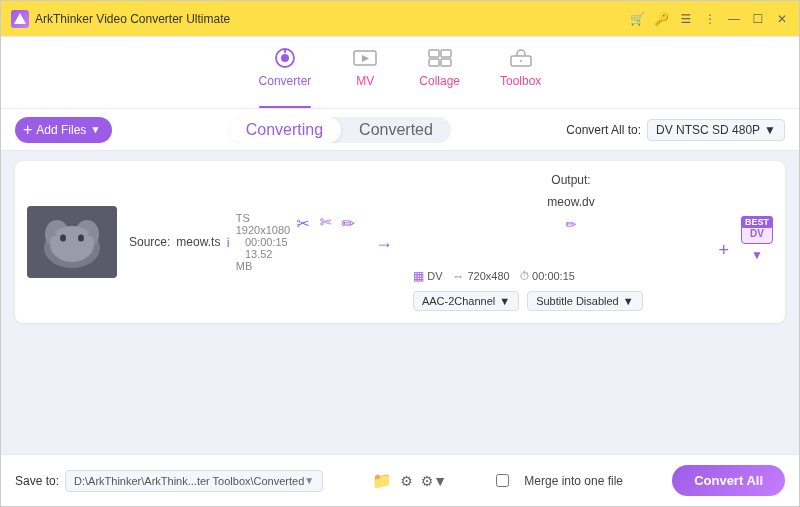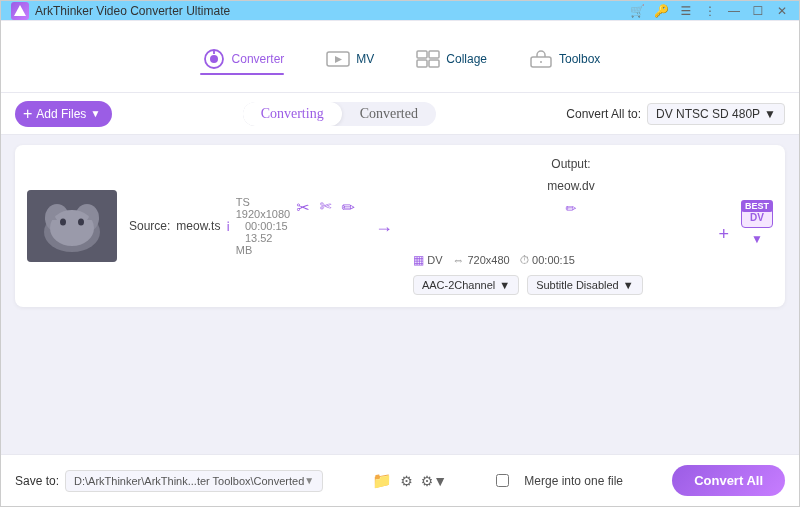--- a/index.html
+++ b/index.html
@@ -10,27 +10,27 @@
       font-size: 12px;
       background: #f0f0f8;
       overflow: hidden;
       display: flex;
       flex-direction: column;
       border: 1px solid #ccc;
     }
 
     
     .title-bar {
-      background: #7dd3fc;
+      background: #fde047;
       display: flex;
       align-items: center;
       justify-content: space-between;
       padding: 6px 10px;
       border-bottom: 1px solid #e8e8f0;
-      height: 20px;
+      height: 36px;
       flex-shrink: 0;
     }
     .title-bar-left {
       display: flex;
       align-items: center;
       gap: 6px;
     }
     .app-icon {
       width: 18px;
       height: 18px;
@@ -67,42 +67,42 @@
       align-items: center;
       justify-content: center;
       gap: 40px;
       padding: 8px 0 0 0;
       border-bottom: 1px solid #e8e8f0;
       flex-shrink: 0;
       height: 72px;
     }
     .nav-tab {
       display: flex;
-      flex-direction: row;
+      flex-direction: column;
       align-items: center;
       gap: 4px;
       cursor: pointer;
-      padding-bottom: 4px;
+      padding-bottom: 20px;
       position: relative;
     }
     .nav-tab.active .nav-tab-label {
       color: #9b5de5;
     }
     .nav-tab.active::after {
       content: '';
       position: absolute;
       bottom: 0;
       left: 0; right: 0;
       height: 2px;
       background: #9b5de5;
       border-radius: 2px;
     }
     .nav-tab-label {
       font-size: 12px;
-      color: #0c4a6e;
+      color: #ec4899;
     }
     .nav-icon {
       width: 28px;
       height: 24px;
       display: flex;
       align-items: center;
       justify-content: center;
       color: #9b5de5;
       font-size: 18px;
     }
@@ -137,23 +137,22 @@
     .tab-switcher {
       display: flex;
       background: #f0f0f8;
       border-radius: 20px;
       overflow: hidden;
     }
     .tab-switch {
       padding: 4px 18px;
       border-radius: 20px;
       cursor: pointer;
-      font-size: 14px;
+      font-size: 16px;
       color: #666;
-      font-family: Liberation Serif, serif;
     }
     .tab-switch.active {
       background: #fff;
       color: #9b5de5;
       box-shadow: 0 1px 4px rgba(0,0,0,0.1);
     }
     .convert-all-to {
       display: flex;
       align-items: center;
       gap: 6px;

